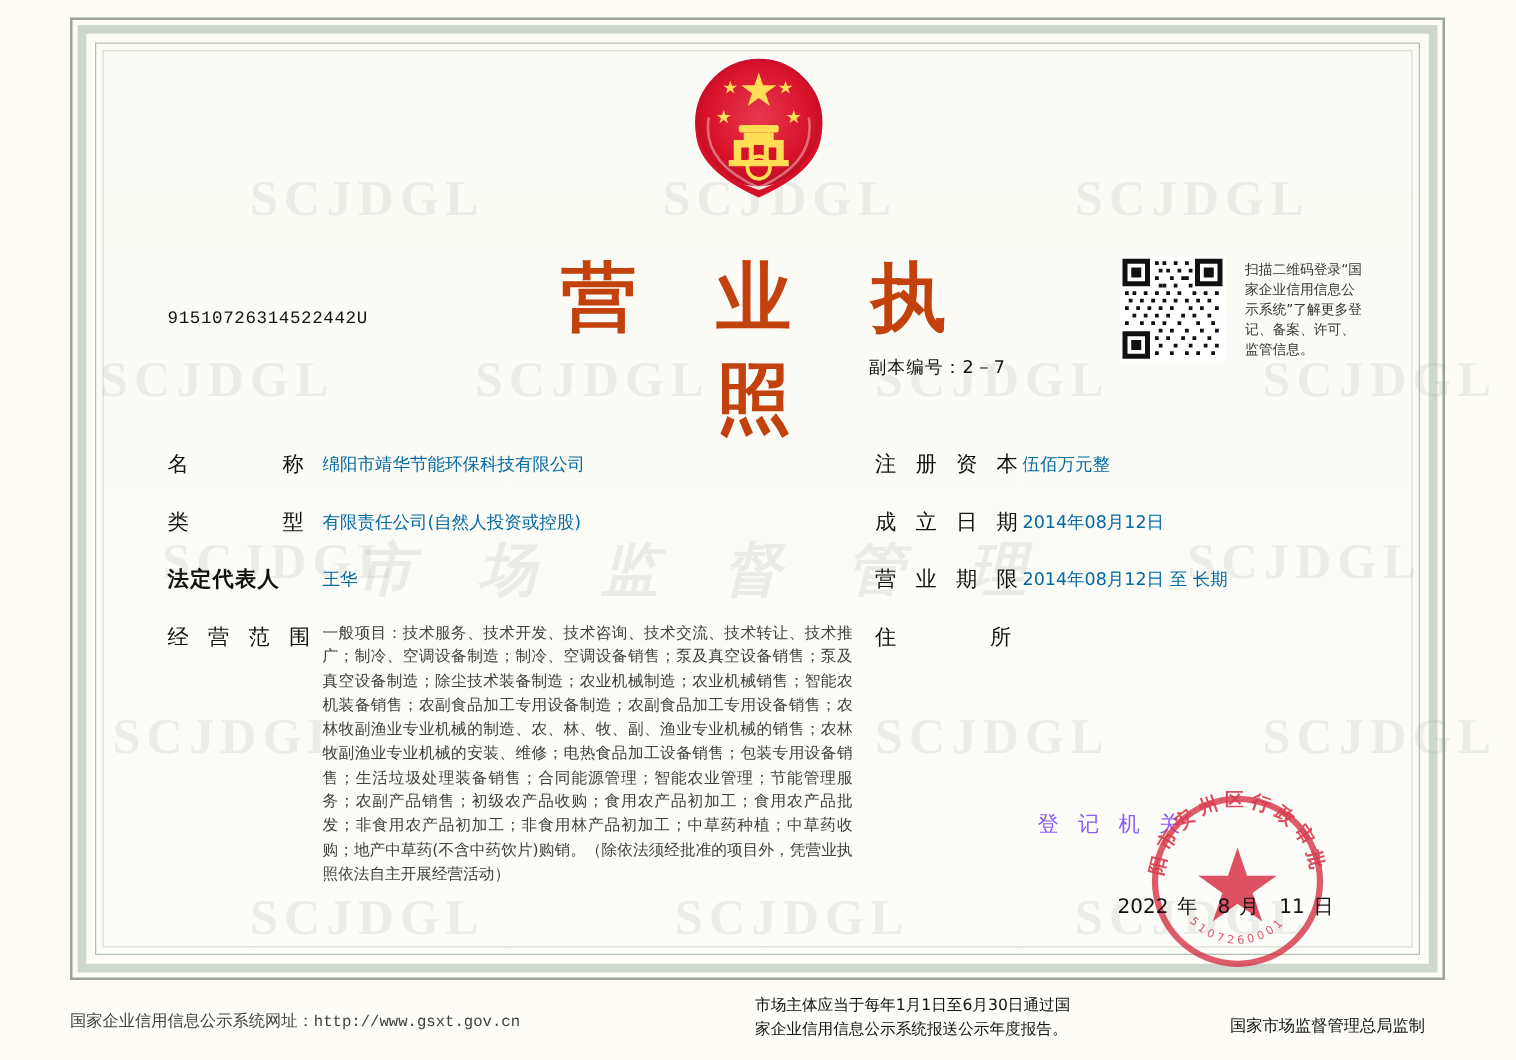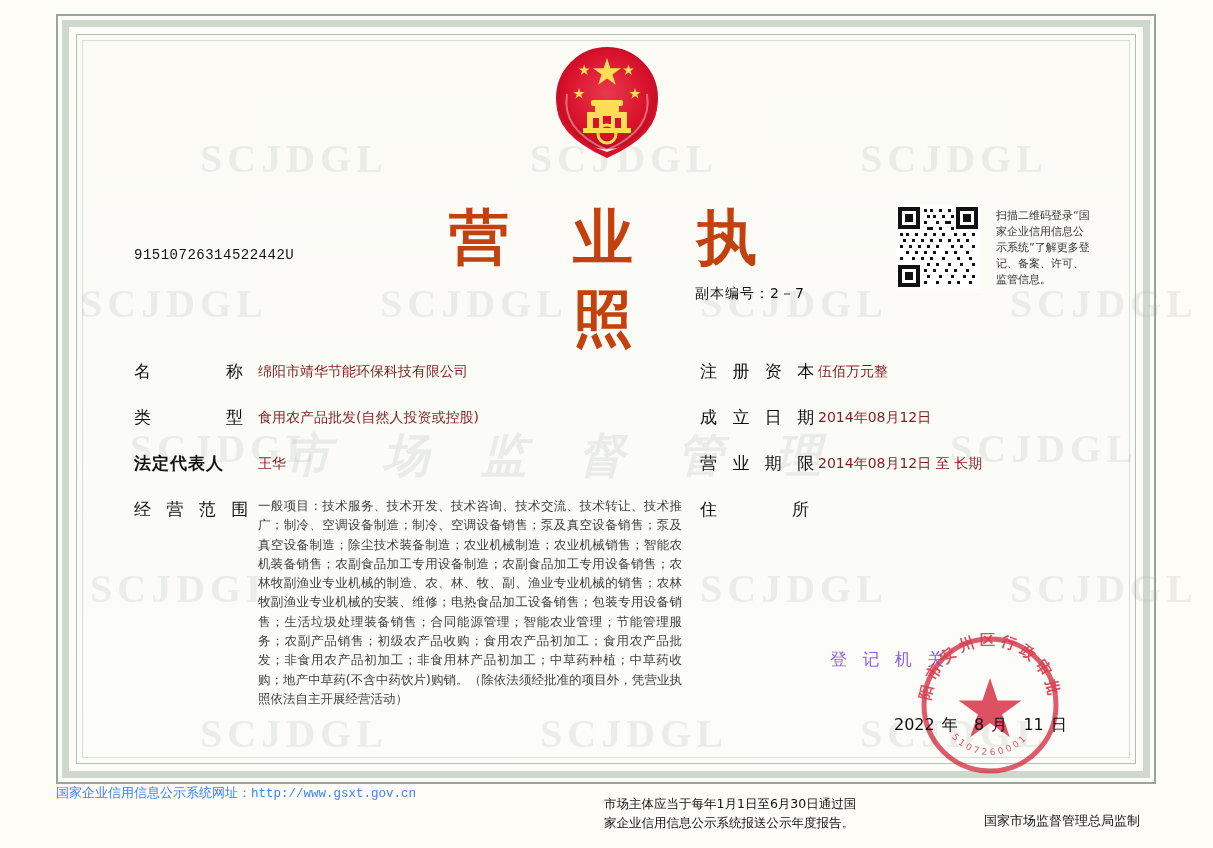--- a/index.html
+++ b/index.html
@@ -169,21 +169,21 @@
     font-size: 17px;
     font-family: "DejaVu Sans", sans-serif;
     color: #111;
     white-space: nowrap;
   }
   .field-label.bold { font-weight: bold; }
   .field-value {
     position: absolute;
     font-size: 14px;
     font-family: "DejaVu Sans", sans-serif;
-    color: #7f1d1d;
+    color: #0369a1;
     white-space: nowrap;
   }
 
   .scope-text {
     position: absolute;
     left: 258px;
     top: 496px;
     width: 424px;
     font-size: 12.5px;
     line-height: 19.3px;
@@ -221,24 +221,24 @@
     top: 620px;
     width: 170px;
     height: 170px;
     opacity: 0.88;
   }
 
   
   .footer-left {
     position: absolute;
     left: 56px;
-    top: 784px;
+    top: 808px;
     font-size: 13px;
     font-family: "DejaVu Sans", sans-serif;
-    color: #3b82f6;
+    color: #404040;
   }
   .footer-left .url {
     font-family: "Liberation Mono", monospace;
     font-size: 12.5px;
   }
   .footer-center {
     position: absolute;
     left: 604px;
     top: 794px;
     width: 300px;
@@ -410,21 +410,21 @@
           <rect x="73" y="76" width="3" height="3"></rect>
       </g>
     </svg>
   </div>
   <div class="qr-note">扫描二维码登录“国家企业信用信息公示系统”了解更多登记、备案、许可、监管信息。</div>
 
   <div class="field-label" style="left:134px;top:360px;letter-spacing:6px;">名　　　称</div>
   <div class="field-value" style="left:258px;top:363px;">绵阳市靖华节能环保科技有限公司</div>
 
   <div class="field-label" style="left:134px;top:406px;letter-spacing:6px;">类　　　型</div>
-  <div class="field-value" style="left:258px;top:409px;">食用农产品批发(自然人投资或控股)</div>
+  <div class="field-value" style="left:258px;top:409px;">有限责任公司(自然人投资或控股)</div>
 
   <div class="field-label bold" style="left:134px;top:452px;letter-spacing:1px;">法定代表人</div>
   <div class="field-value" style="left:258px;top:455px;">王华</div>
 
   <div class="field-label" style="left:134px;top:498px;letter-spacing:5px;">经 营 范 围</div>
   <div class="scope-text">一般项目：技术服务、技术开发、技术咨询、技术交流、技术转让、技术推广；制冷、空调设备制造；制冷、空调设备销售；泵及真空设备销售；泵及真空设备制造；除尘技术装备制造；农业机械制造；农业机械销售；智能农机装备销售；农副食品加工专用设备制造；农副食品加工专用设备销售；农林牧副渔业专业机械的制造、农、林、牧、副、渔业专业机械的销售；农林牧副渔业专业机械的安装、维修；电热食品加工设备销售；包装专用设备销售；生活垃圾处理装备销售；合同能源管理；智能农业管理；节能管理服务；农副产品销售；初级农产品收购；食用农产品初加工；食用农产品批发；非食用农产品初加工；非食用林产品初加工；中草药种植；中草药收购；地产中草药(不含中药饮片)购销。（除依法须经批准的项目外，凭营业执照依法自主开展经营活动）</div>
 
   <div class="field-label" style="left:700px;top:360px;letter-spacing:5px;">注 册 资 本</div>
   <div class="field-value" style="left:818px;top:363px;">伍佰万元整</div>
 

